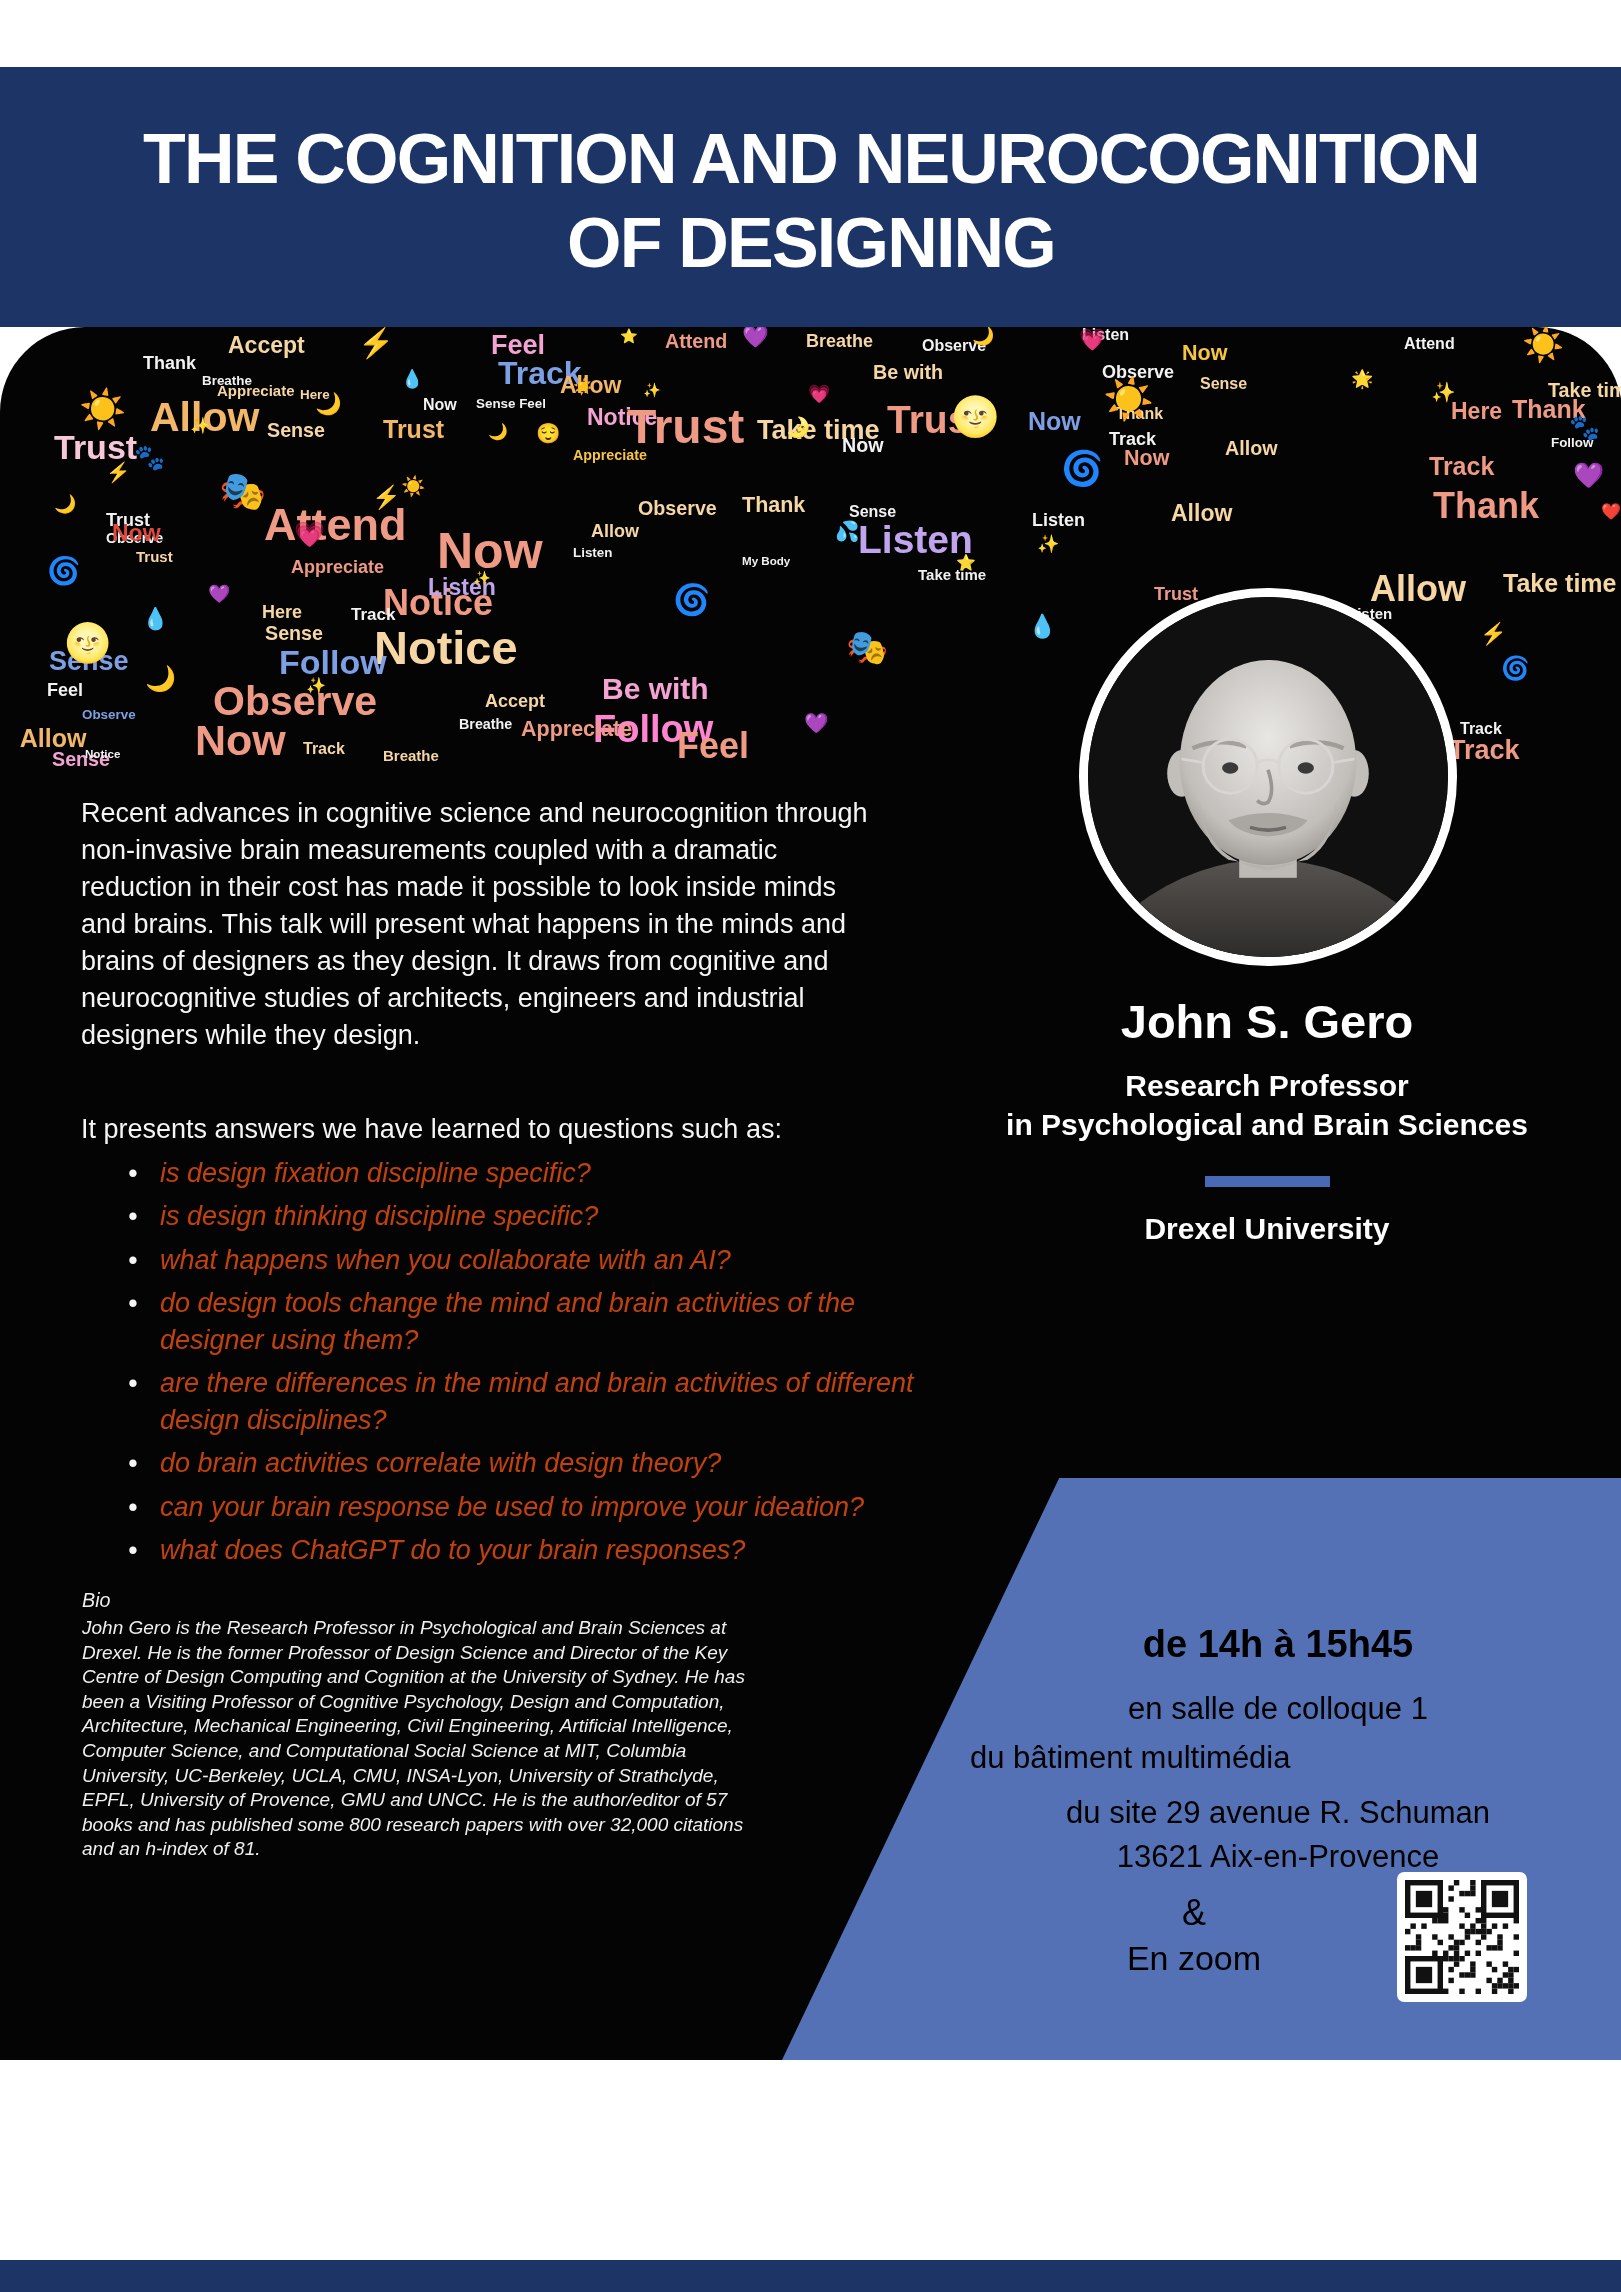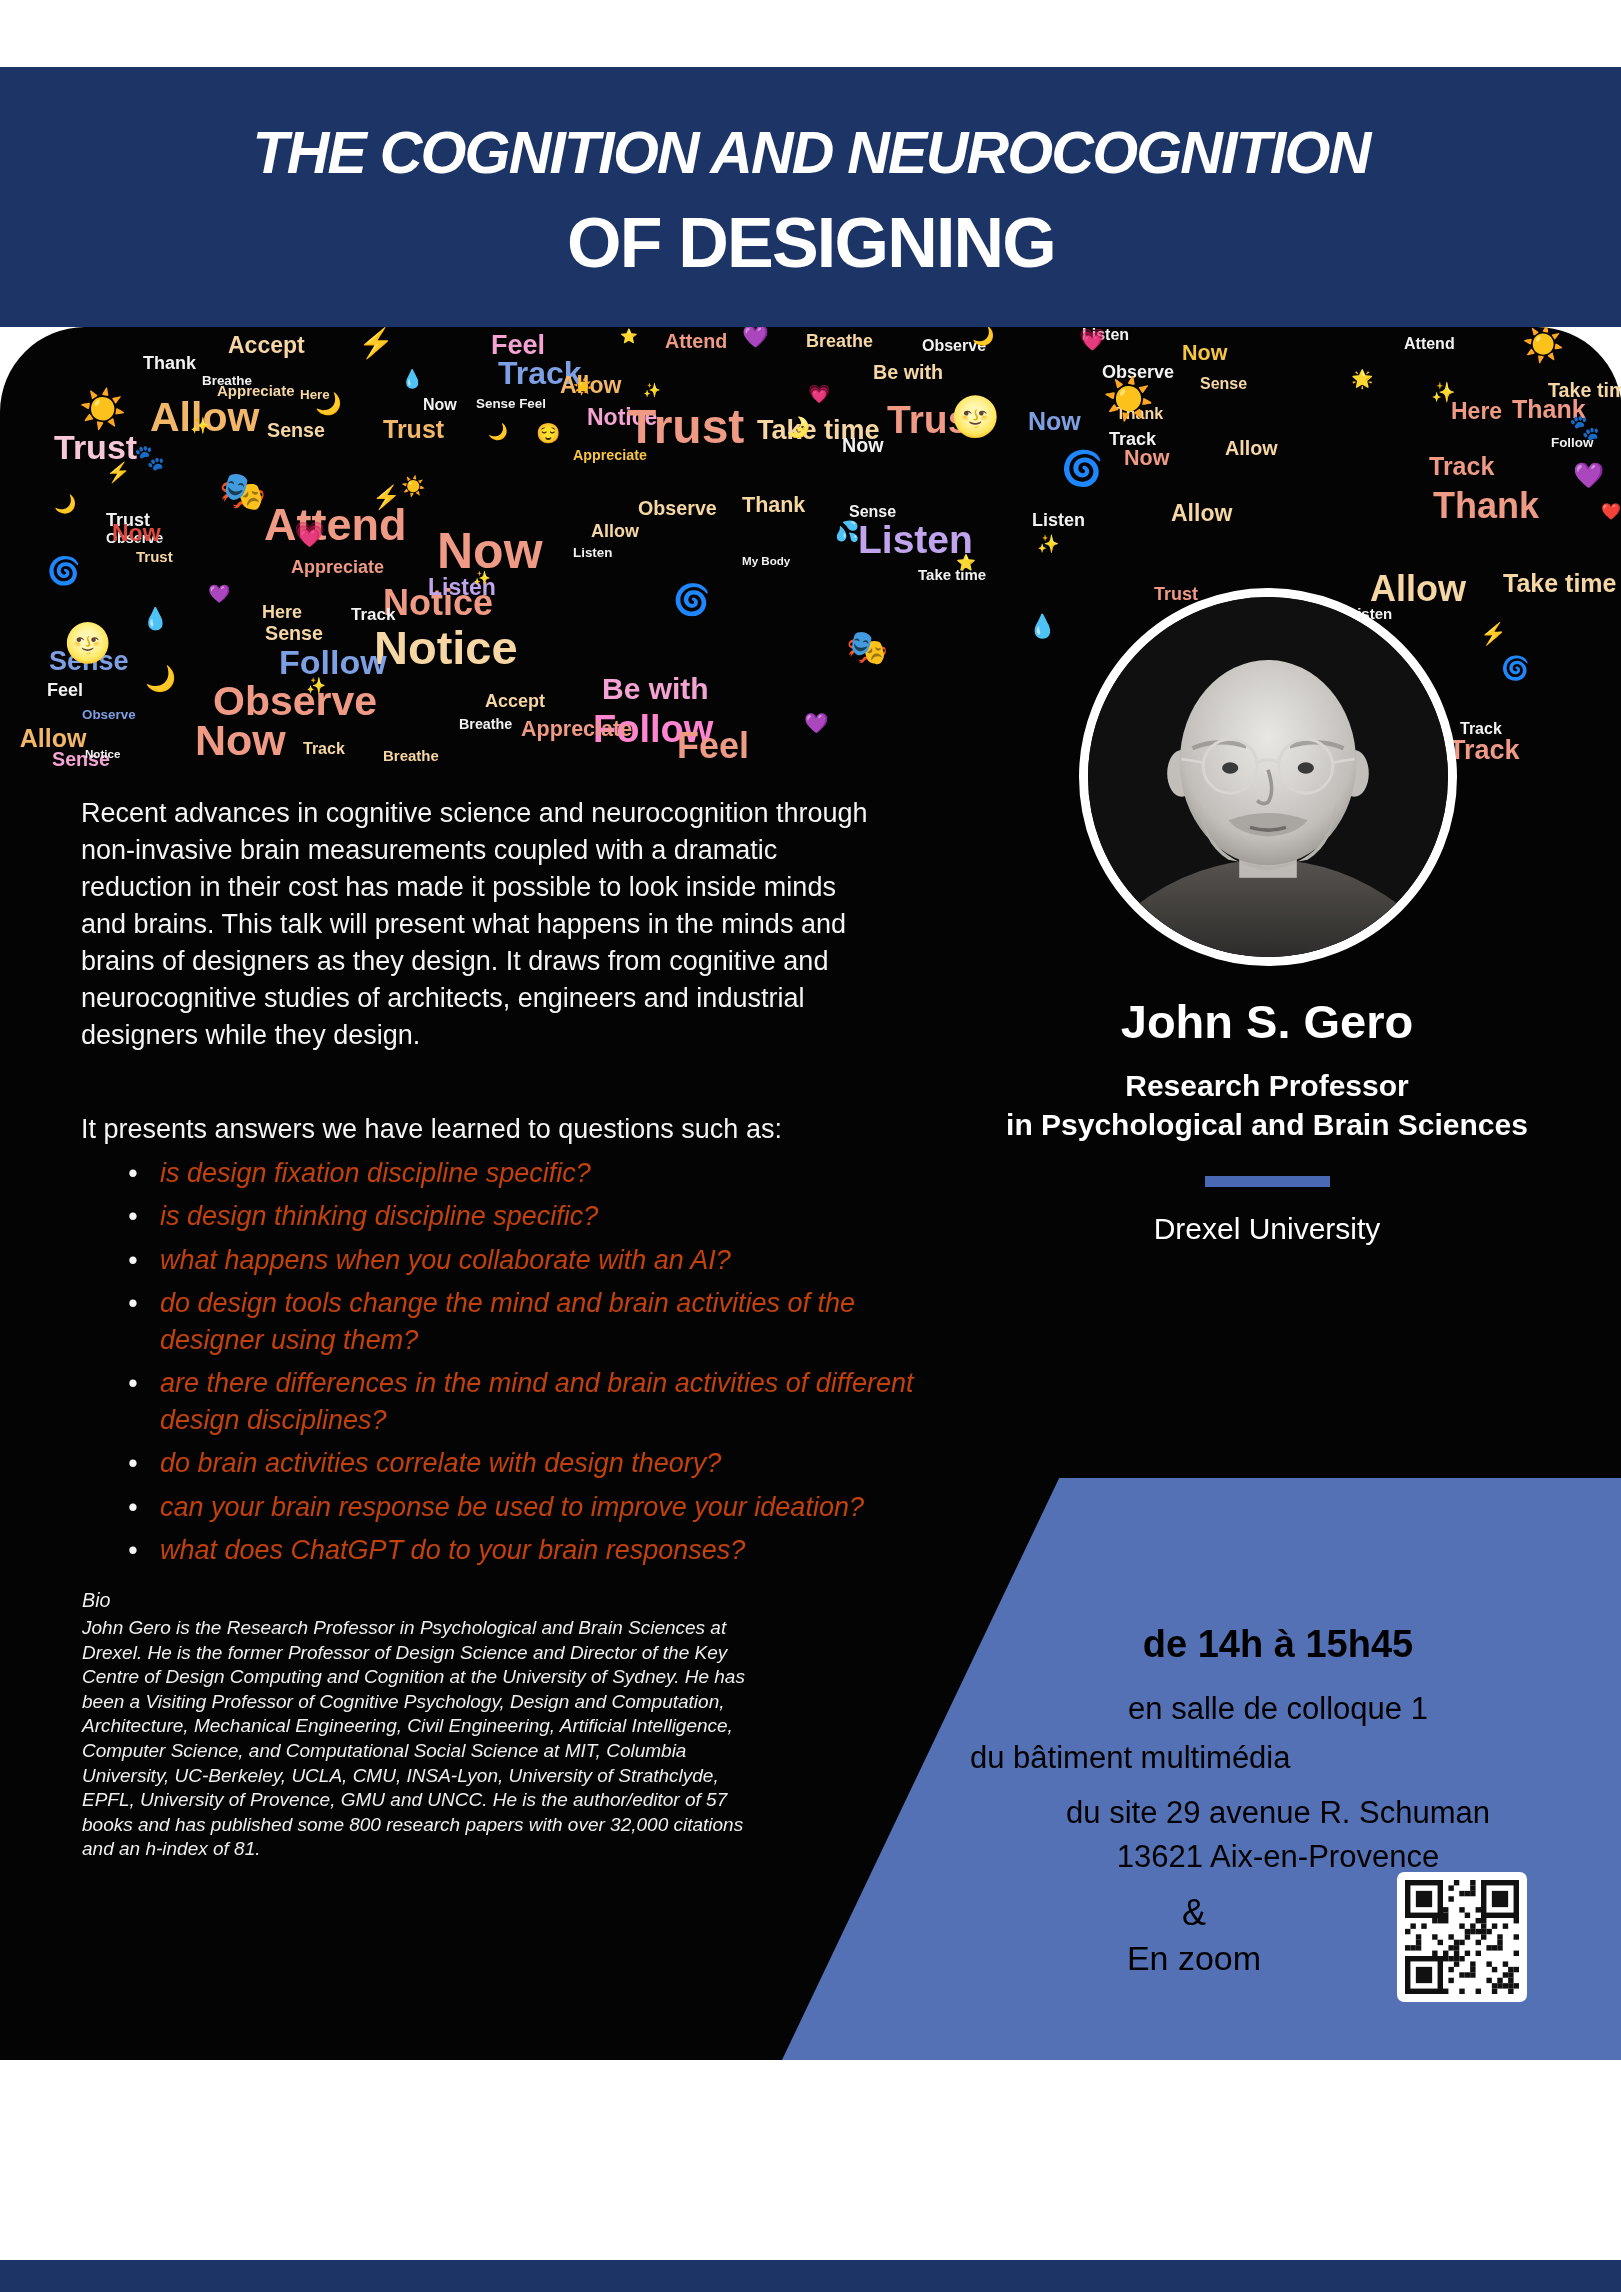--- a/index.html
+++ b/index.html
@@ -2,40 +2,40 @@
 <html style="--header_navy: #1c3566; --panel_blue: #5571b5; --divider_blue: #4a69b5; --amu_blue: #3273d9; --psycle_blue: #2b9fd8; --psycle_yellow: #f0b323; --france_navy: #242f5e; --france_red: #d2604f;font-size:14.3px"><head>
 <meta charset="utf-8">
 <style>
   html,body{margin:0;padding:0;background:#ffffff;}
   body{font-family:"Liberation Sans", sans-serif; -webkit-font-smoothing:antialiased;}
   #poster{position:relative;width:1622px;height:2293px;background:#ffffff;overflow:hidden;}
 
   
   #header{position:absolute;left:0;top:67px;width:1622px;height:260px;background:var(--header_navy);}
   #header .title{width:100%;text-align:center;color:#ffffff;font-weight:700;}
-  #title1{position:absolute;top:52px;left:0;width:100%;font-size:59px;letter-spacing:-1.8px;font-style:italic;}
+  #title1{position:absolute;top:52px;left:0;width:100%;font-size:70px;letter-spacing:-1.8px;}
   #title2{position:absolute;top:136px;left:0;width:100%;font-size:70px;letter-spacing:-1.8px;}
 
   
   #blackbody{position:absolute;left:0;top:327px;width:1622px;height:1733px;background:#040404;border-radius:85px 85px 0 0;}
   #wordcloud{position:absolute;left:0;top:0;width:1622px;height:452px;overflow:hidden;}
   .cw{position:absolute;font-weight:700;white-space:nowrap;line-height:1;}
   .ce{position:absolute;line-height:1;}
 
   
   #photo{position:absolute;left:1079px;top:588px;width:360px;height:360px;border-radius:50%;
          border:9px solid #ffffff;background:#141414;overflow:hidden;}
 
   
   #speaker{position:absolute;left:913px;top:994px;width:708px;text-align:center;color:#ffffff;}
   #speaker .name{font-size:47px;font-weight:700;}
   #speaker .role{font-size:30px;font-weight:700;margin-top:19.7px;}
   #speaker .role2{font-size:30px;font-weight:700;margin-top:5.4px;}
   #speaker .divider{width:125px;height:10.7px;background:var(--divider_blue);margin:34px auto 0 auto;}
-  #speaker .affil{font-size:30px;font-weight:400;margin-top:25px;}
+  #speaker .affil{font-size:30px;font-weight:700;margin-top:25px;}
 
   
   #abstract{position:absolute;left:81px;top:795px;width:797px;color:#f5f5f5;font-size:27px;line-height:37px;}
   #q-intro{position:absolute;left:81px;top:1111px;width:806px;color:#f5f5f5;font-size:27px;line-height:37px;}
   #q-list{position:absolute;left:128px;top:1155px;width:797px;margin:0;padding:0;list-style:none;}
   #q-list li{position:relative;color:#c2410c;font-size:27px;line-height:37px;padding-left:32px;margin-bottom:6.3px;font-style:italic;}
   #q-list li::before{content:"•";position:absolute;left:0;top:0;color:#f5f5f5;font-size:27px;}
 
   
   #bio-h{position:absolute;left:82px;top:1589px;color:#efefef;font-size:19.7px;font-style:italic;}

